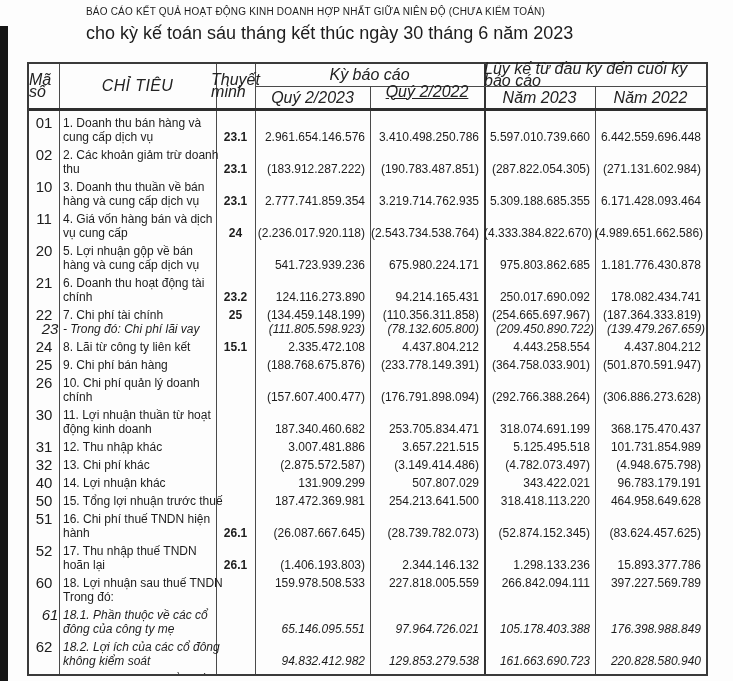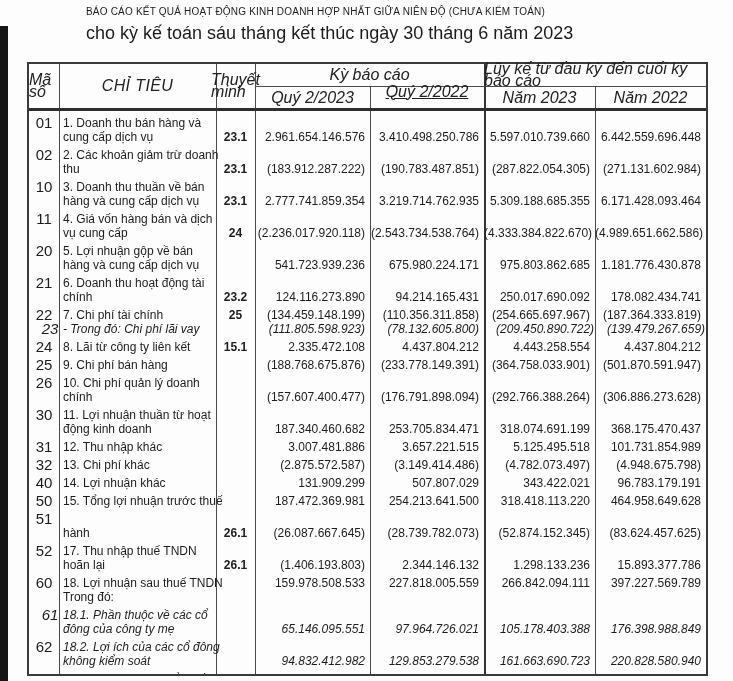--- a/index.html
+++ b/index.html
@@ -291,20 +291,21 @@
         <span class="c code">50</span>
         <span class="c label">15. Tổng lợi nhuận trước thuế</span>
         <span class="c note"></span>
         <span class="c val">187.472.369.981</span>
         <span class="c val">254.213.641.500</span>
         <span class="c val">318.418.113.220</span>
         <span class="c val">464.958.649.628</span>
       </div>
       <div class="line gap">
         <span class="c code">51</span>
+        <span class="c label">16. Chi phí thuế TNDN hiện</span>
         <span class="c note"></span>
         <span class="c val"></span>
         <span class="c val"></span>
         <span class="c val"></span>
         <span class="c val"></span>
       </div>
       <div class="line">
         <span class="c code"></span>
         <span class="c label">hành</span>
         <span class="c note">26.1</span>

